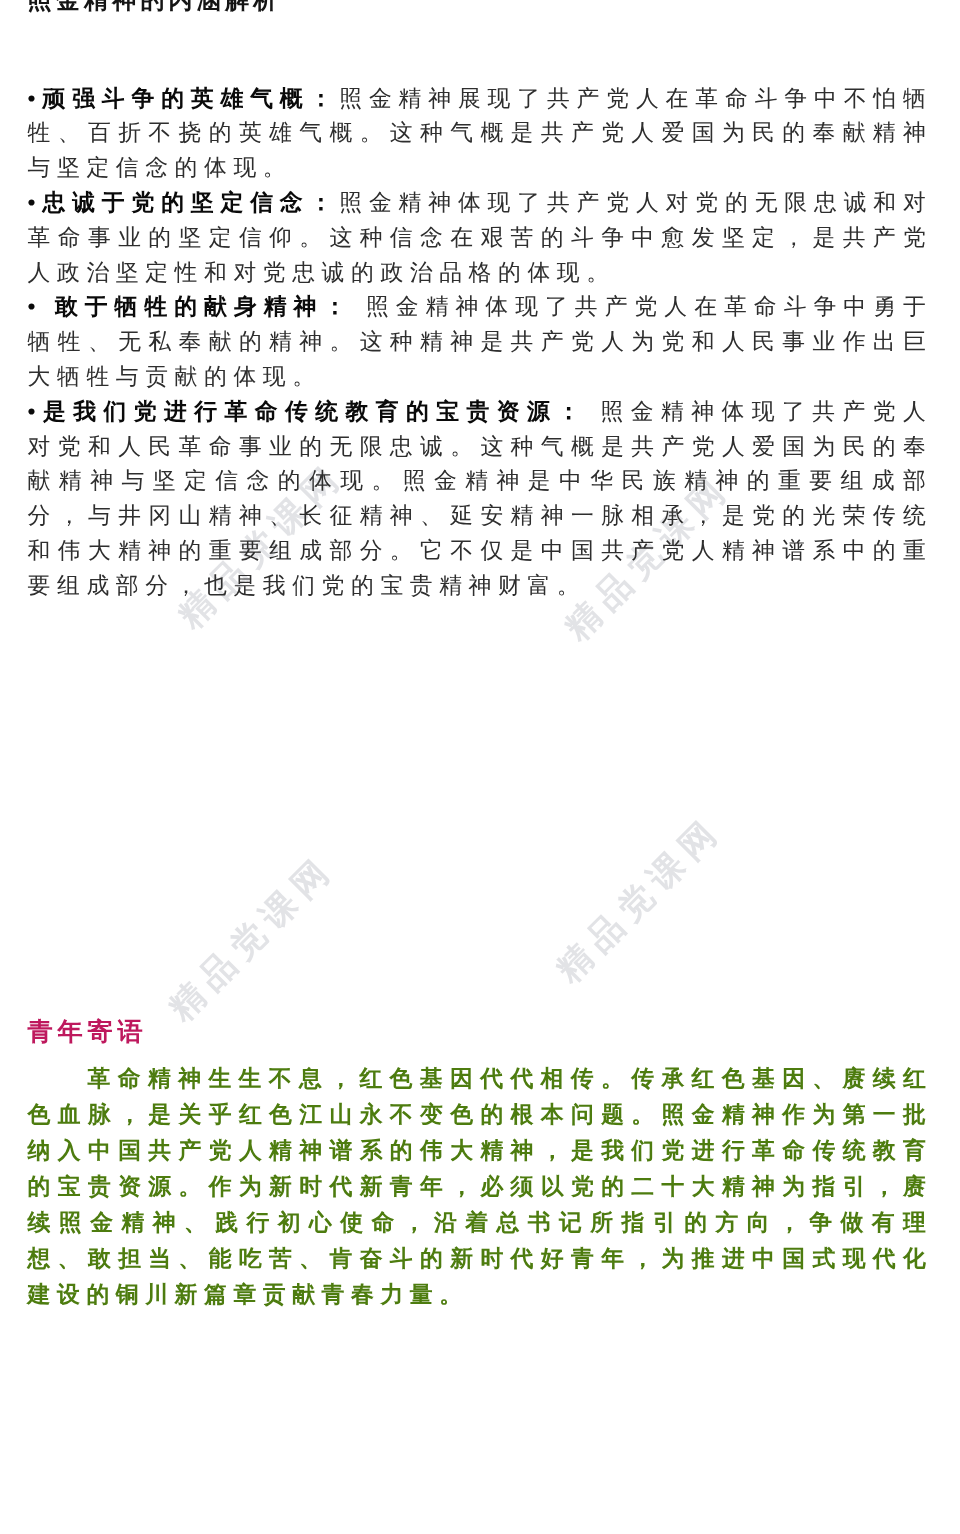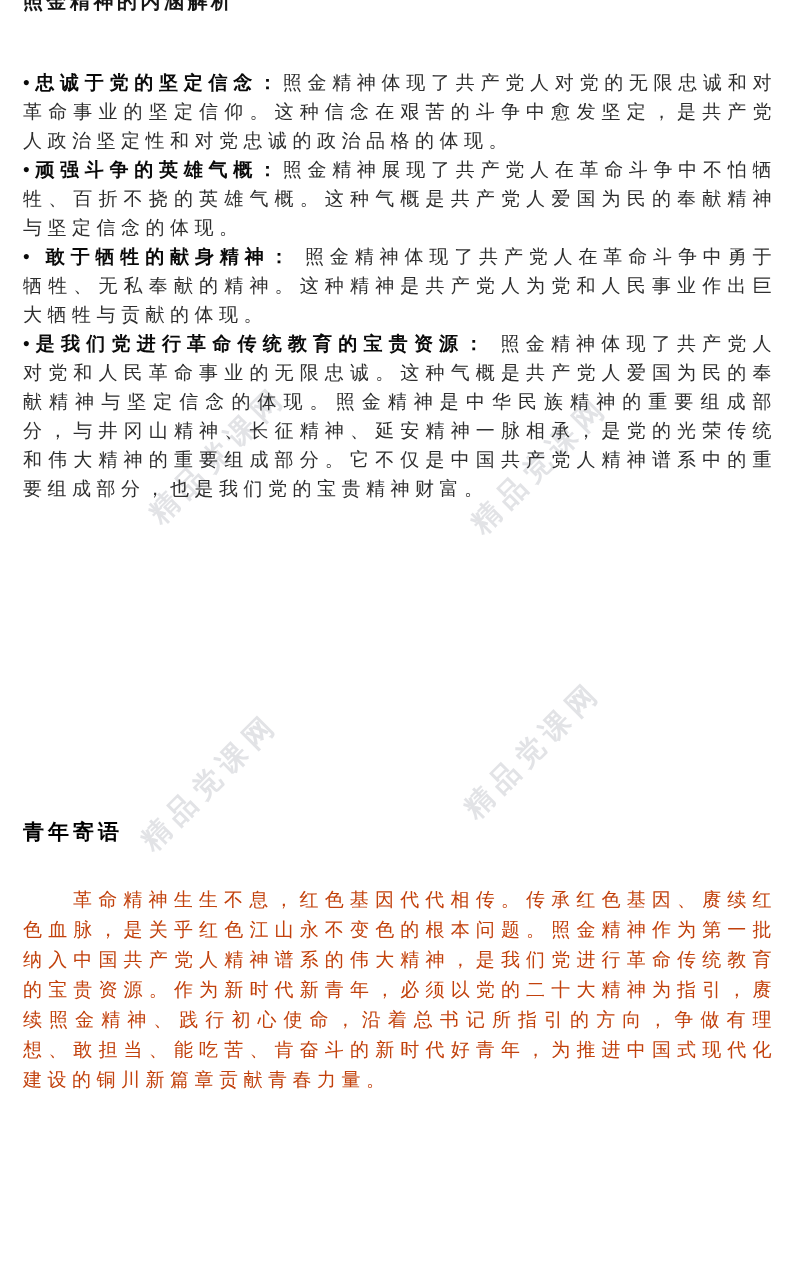--- a/index.html
+++ b/index.html
@@ -48,43 +48,44 @@
     color: #2e2e2e;
   }
   .bullet-marker,
   .bullet-label {
     font-weight: bold;
     color: #0a0a0a;
   }
   
   .youth-heading {
     position: absolute;
-    top: 820px;
+    top: 848px;
     left: 23px;
     font-size: 21px;
     line-height: 24px;
     font-weight: bold;
     letter-spacing: 4px;
-    color: #000000;
+    color: #be185d;
     white-space: nowrap;
   }
   
   .closing {
     position: absolute;
     top: 885px;
     left: 23px;
     width: 754px;
     margin: 0;
     font-size: 19px;
     line-height: 30px;
     letter-spacing: 5.5px;
     text-align: justify;
     text-justify: inter-character;
     text-indent: 50px;
-    color: #c2410c;
+    color: #4d7c0f;
+    font-weight: bold;
   }
   
   .watermark {
     position: absolute;
     transform: translate(-50%, -50%) rotate(-45deg);
     font-family: "Liberation Sans", "DejaVu Sans", sans-serif;
     font-weight: bold;
     font-size: 29px;
     letter-spacing: 7px;
     color: rgba(158, 163, 172, 0.30);
@@ -103,22 +104,22 @@
 <div class="page">
 
   <span class="watermark wm-a1">精品党课网</span>
   <span class="watermark wm-a2">精品党课网</span>
   <span class="watermark wm-b1">精品党课网</span>
   <span class="watermark wm-b2">精品党课网</span>
 
   <div class="doc-title">照金精神的内涵解析</div>
 
   <div class="bullets">
+    <p><span class="bullet-marker">•</span><span class="bullet-label">顽强斗争的英雄气概：</span><span>照金精神展现了共产党人在革命斗争中不怕牺牲、百折不挠的英雄气概。这种气概是共产党人爱国为民的奉献精神与坚定信念的体现。</span></p>
     <p><span class="bullet-marker">•</span><span class="bullet-label">忠诚于党的坚定信念：</span><span>照金精神体现了共产党人对党的无限忠诚和对革命事业的坚定信仰。这种信念在艰苦的斗争中愈发坚定，是共产党人政治坚定性和对党忠诚的政治品格的体现。</span></p>
-    <p><span class="bullet-marker">•</span><span class="bullet-label">顽强斗争的英雄气概：</span><span>照金精神展现了共产党人在革命斗争中不怕牺牲、百折不挠的英雄气概。这种气概是共产党人爱国为民的奉献精神与坚定信念的体现。</span></p>
     <p><span class="bullet-marker">• </span><span class="bullet-label">敢于牺牲的献身精神：</span><span> 照金精神体现了共产党人在革命斗争中勇于牺牲、无私奉献的精神。这种精神是共产党人为党和人民事业作出巨大牺牲与贡献的体现。</span></p>
     <p><span class="bullet-marker">•</span><span class="bullet-label">是我们党进行革命传统教育的宝贵资源：</span><span> 照金精神体现了共产党人对党和人民革命事业的无限忠诚。这种气概是共产党人爱国为民的奉献精神与坚定信念的体现。照金精神是中华民族精神的重要组成部分，与井冈山精神、长征精神、延安精神一脉相承，是党的光荣传统和伟大精神的重要组成部分。它不仅是中国共产党人精神谱系中的重要组成部分，也是我们党的宝贵精神财富。</span></p>
   </div>
 
   <div class="youth-heading">青年寄语</div>
 
   <p class="closing">革命精神生生不息，红色基因代代相传。传承红色基因、赓续红色血脉，是关乎红色江山永不变色的根本问题。照金精神作为第一批纳入中国共产党人精神谱系的伟大精神，是我们党进行革命传统教育的宝贵资源。作为新时代新青年，必须以党的二十大精神为指引，赓续照金精神、践行初心使命，沿着总书记所指引的方向，争做有理想、敢担当、能吃苦、肯奋斗的新时代好青年，为推进中国式现代化建设的铜川新篇章贡献青春力量。</p>
 
 </div>
 

